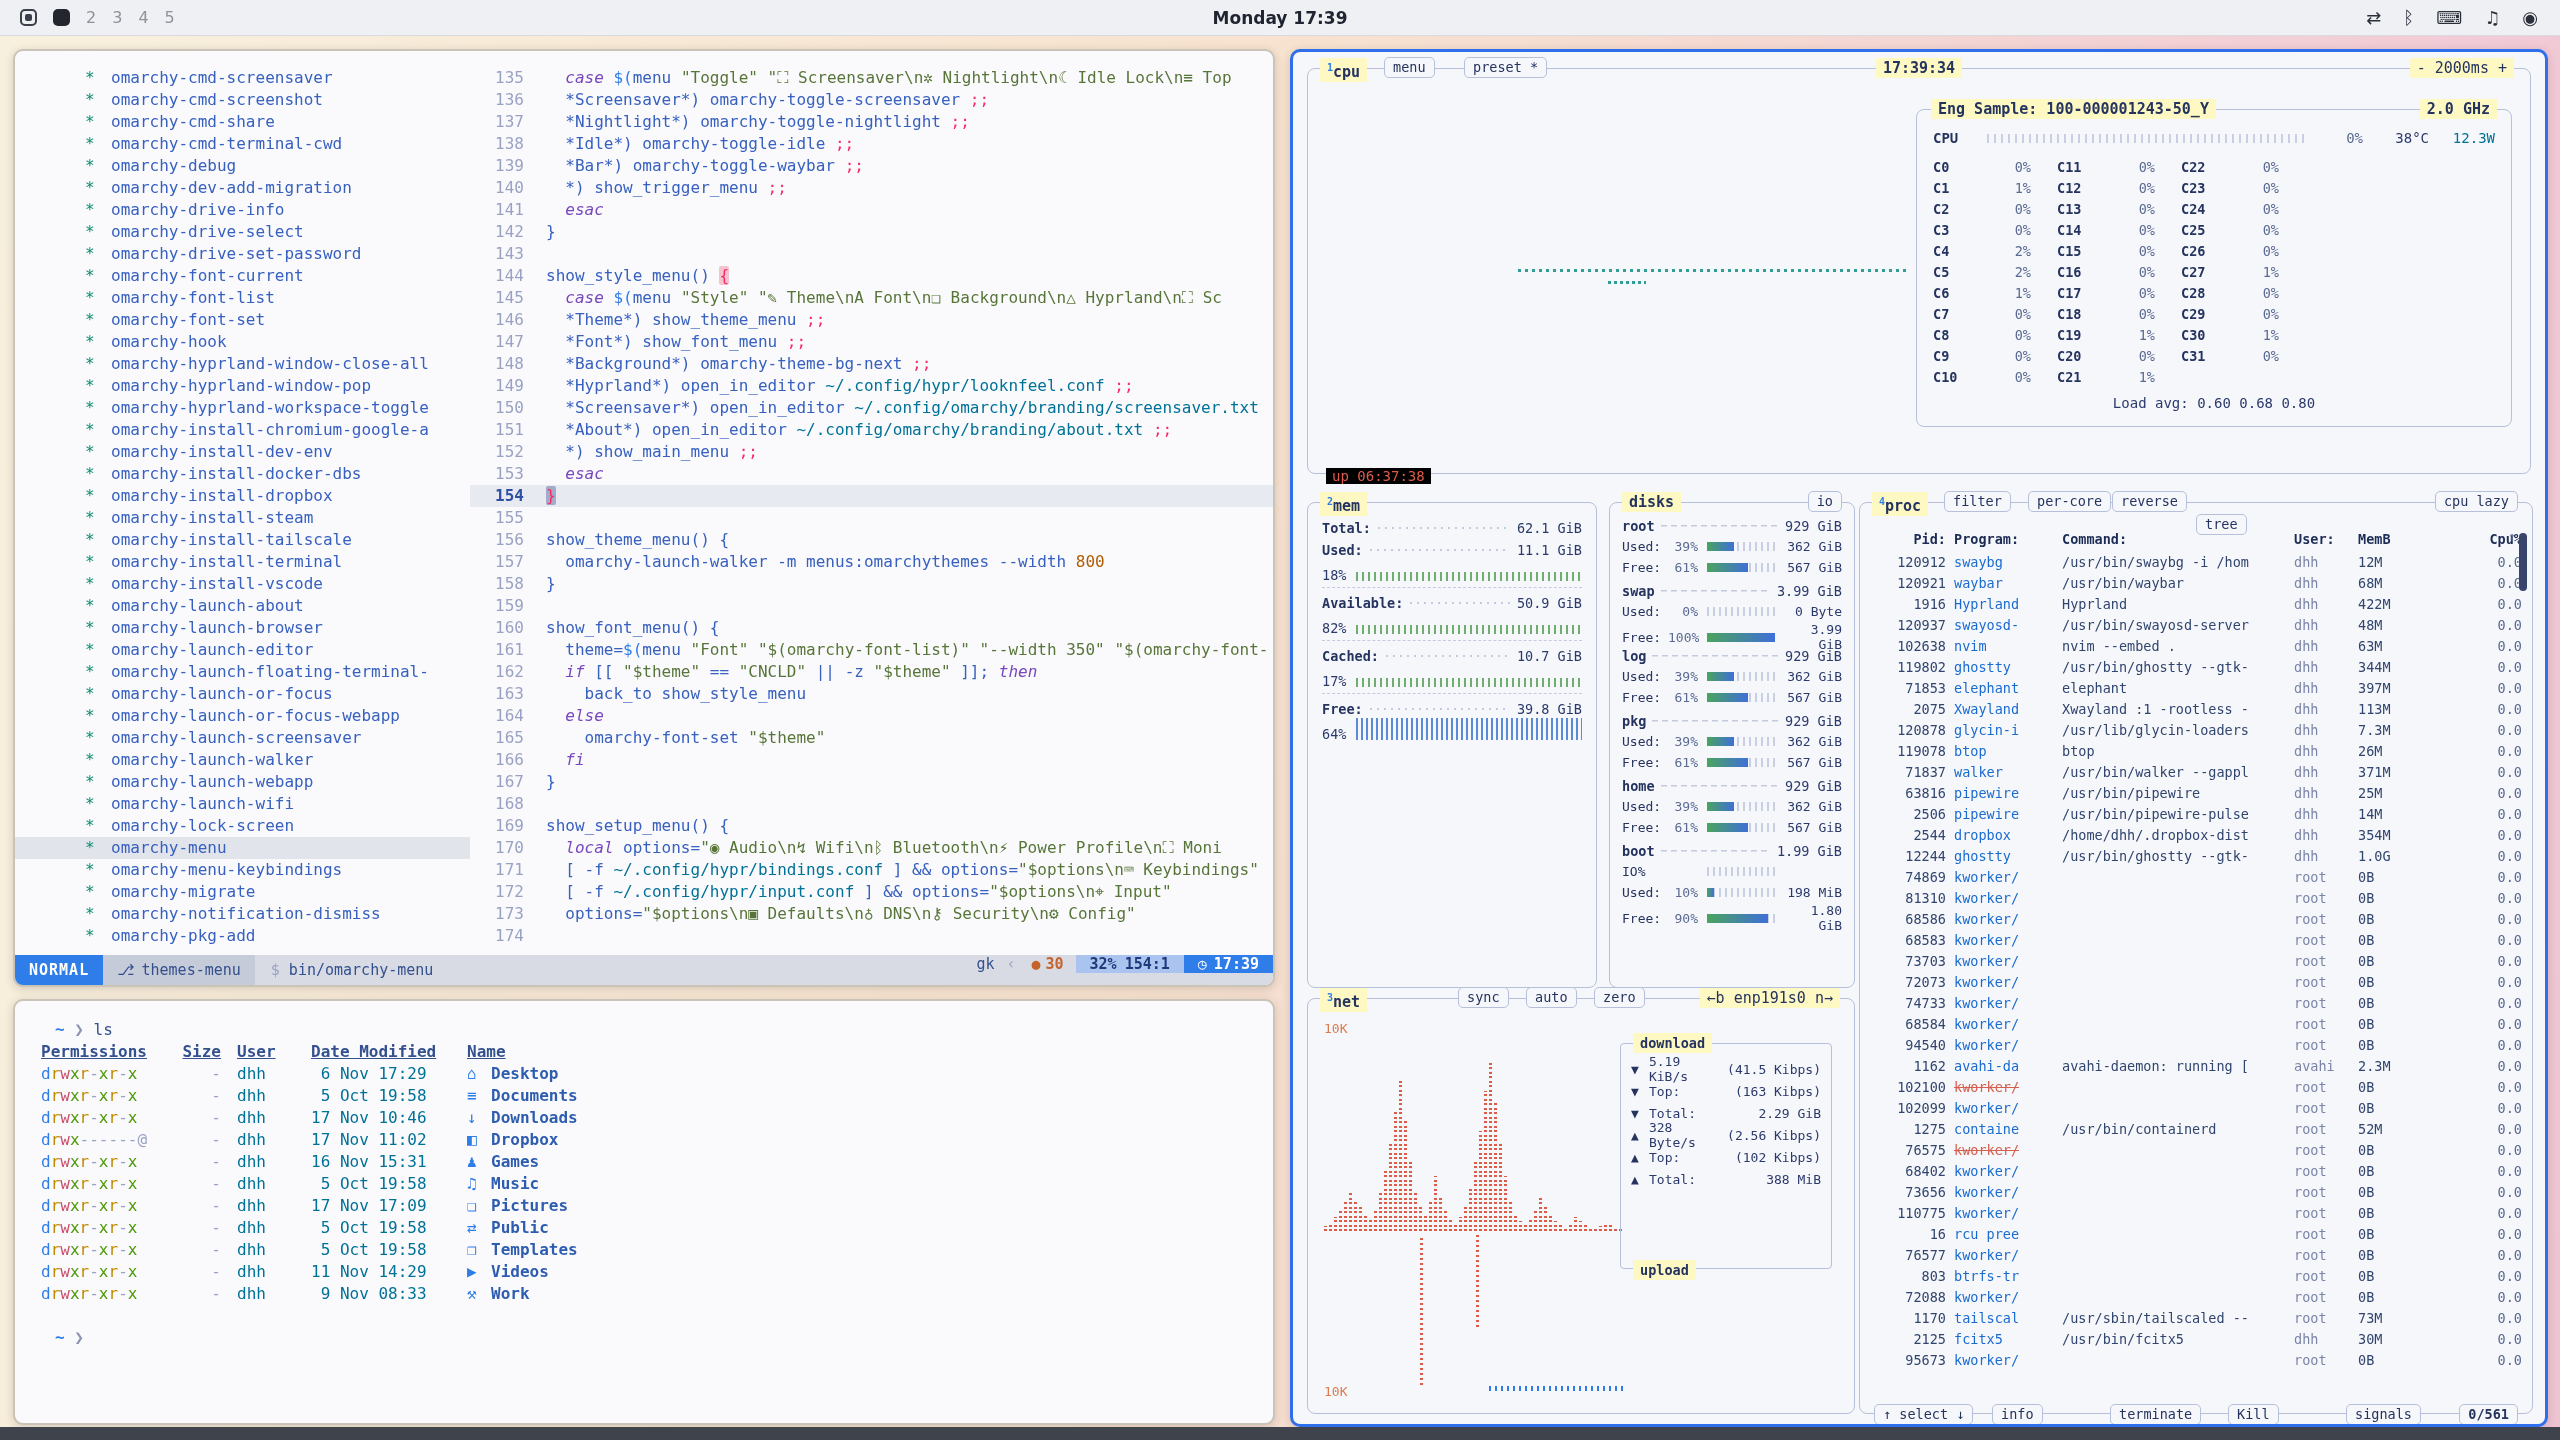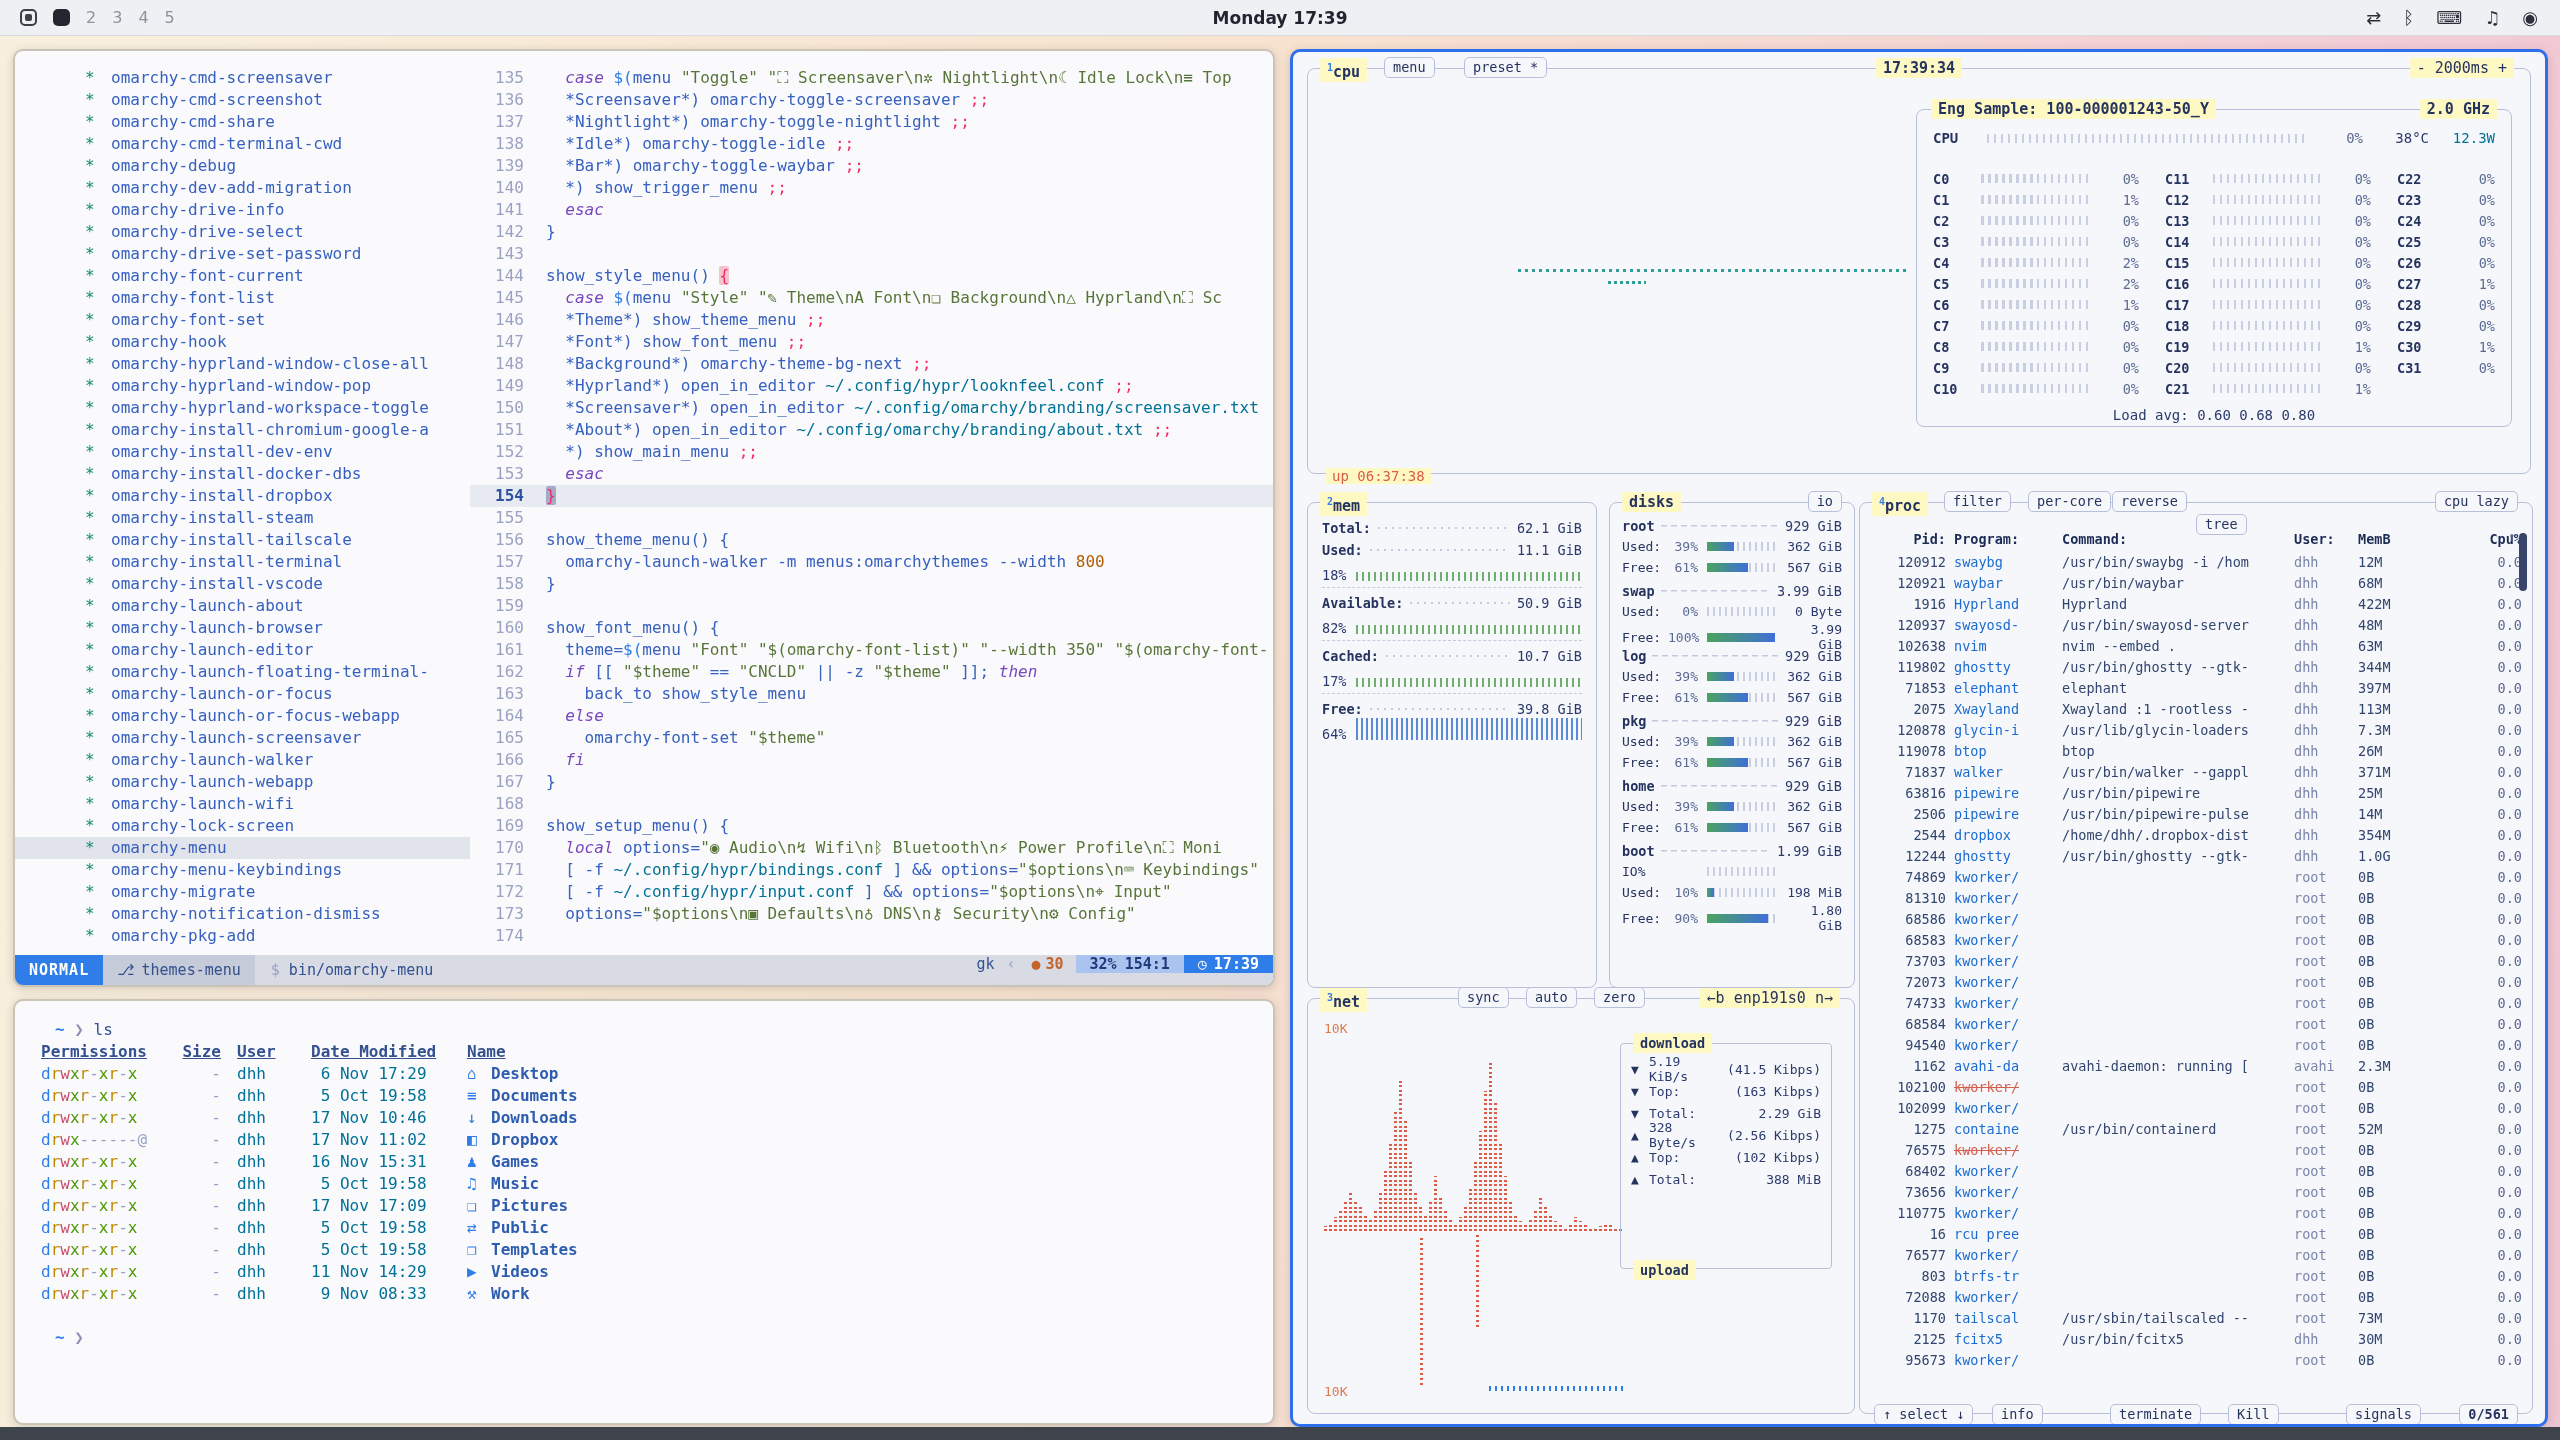--- a/index.html
+++ b/index.html
@@ -96,25 +96,25 @@
   .cpu-graphline2{position:absolute;left:300px;top:212px;width:38px;height:3px;
                  background:repeating-linear-gradient(90deg,#2f9e97 0 3px,transparent 3px 6px)}
   .cpu-box{position:absolute;left:608px;top:40px;width:596px;height:318px;border:1.5px solid #b6c0da;
            border-radius:8px;padding:16px 16px 8px 16px}
   .cpu-main{display:grid;grid-template-columns:44px 1fr 44px 66px 66px;align-items:center;height:24px}
   .cpu-main .lab{font-weight:bold;color:#25335f}
   .cpu-main .pct,.core-row .cpct{text-align:right;color:#5a6a92}
   .cpu-main .temp{text-align:right;color:#2b3a6b}
   .cpu-main .watts{text-align:right;color:#007197}
   .meter-dots{height:9px;margin:0 10px;background:repeating-linear-gradient(90deg,#c9cfe2 0 2.5px,transparent 2.5px 7px)}
-  .cores{display:grid;grid-auto-flow:column;grid-template-rows:repeat(11,21px);grid-template-columns:repeat(2,1fr);column-gap:26px;margin-top:18px}
+  .cores{display:grid;grid-auto-flow:column;grid-template-rows:repeat(11,21px);grid-template-columns:repeat(5,1fr);column-gap:26px;margin-top:6px}
   .core-row{display:grid;grid-template-columns:38px 1fr 40px;align-items:center;font-size:13.5px}
   .core-row .cname{color:#25335f;font-weight:bold}
   .loadavg{text-align:center;margin-top:8px;color:#2b3a6b}
-  .uptime{position:absolute;bottom:-11px;left:18px;background:#fef9c3;padding:0 6px;color:#dd5b47;font-size:14px}
+  .uptime{position:absolute;bottom:-11px;left:18px;background:#000000;padding:0 6px;color:#dd5b47;font-size:14px}
 
   .p-mem{left:14px;top:450px;width:290px;height:486px;padding:14px 14px 8px}
   .kvrow{display:flex;align-items:center;height:22px;font-size:13.5px}
   .kvrow .k{color:#25335f;font-weight:bold;white-space:pre}
   .kvrow .v{color:#2b3a6b;white-space:pre}
   .leader{flex:1;height:100%;margin:0 7px;
           background:repeating-linear-gradient(90deg,#c4cade 0 2px,transparent 2px 7px) center/100% 2px no-repeat}
   .mem-sec{border-bottom:1.5px dashed #c5cbde;padding-bottom:4px;margin-bottom:4px}
   .mem-sec:last-child{border-bottom:none}
   .mem-pct{display:flex;align-items:flex-end;height:22px;font-size:13.5px;color:#2b3a6b}

